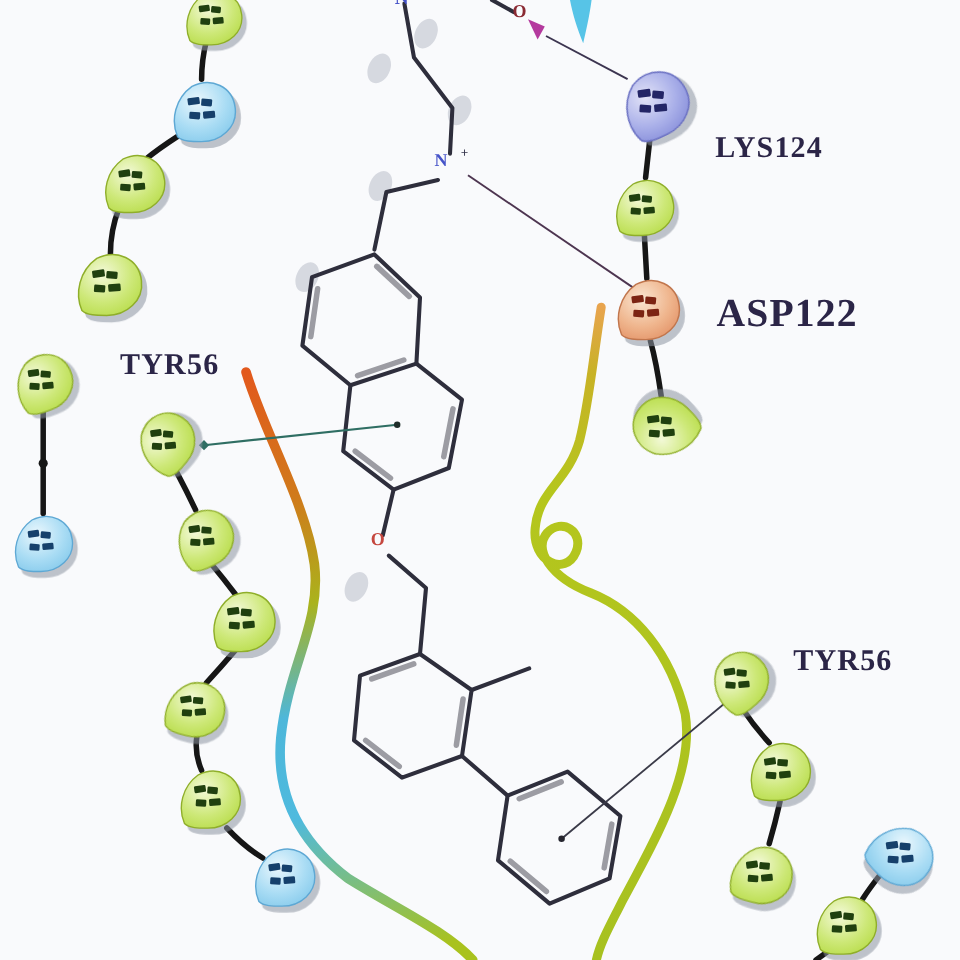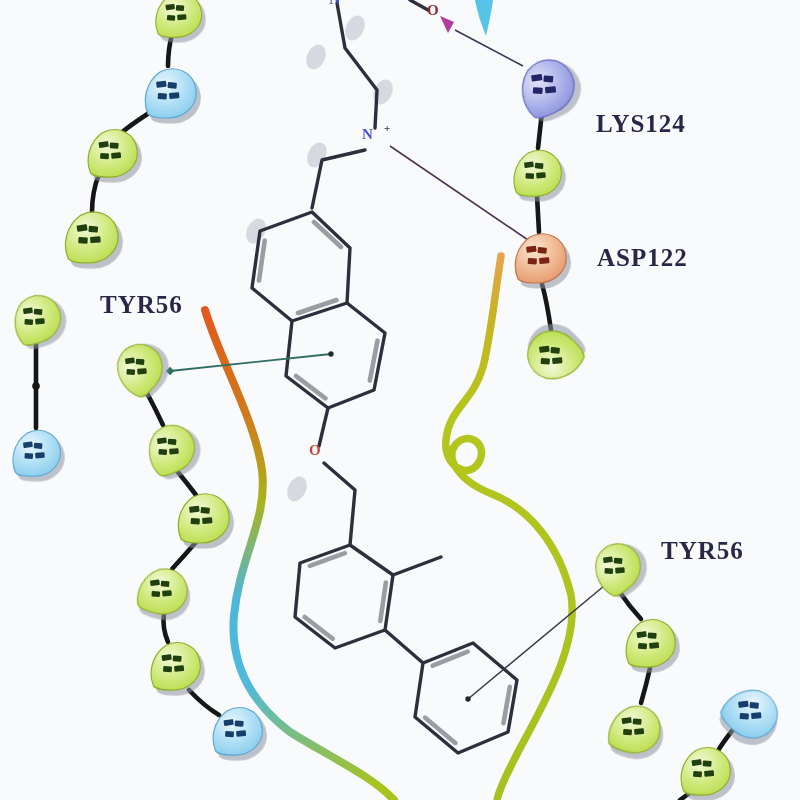--- a/index.html
+++ b/index.html
@@ -304,21 +304,21 @@
           <rect x="-13.533333333333333" y="-9.666666666666666" width="9.666666666666666" height="5.8" rx="1" fill="#20400f" transform="rotate(-8 -13.533333333333333 -9.666666666666666)"></rect>
           <rect x="-1.9333333333333333" y="-9.666666666666666" width="8.7" height="5.8" rx="1" fill="#20400f" transform="rotate(5 -1.9333333333333333 -9.666666666666666)"></rect>
           <rect x="-11.6" y="0.9666666666666667" width="8.7" height="5.8" rx="1" fill="#20400f" transform="rotate(4 -11.6 0.9666666666666667)"></rect>
           <rect x="-0.9666666666666667" y="0.9666666666666667" width="9.666666666666666" height="5.8" rx="1" fill="#20400f" transform="rotate(-5 -0.9666666666666667 0.9666666666666667)"></rect>
         </g>
       </g>
     </svg>
 
   <div class="res-label" style="left: 100px; top: 291px; font-size: 25px;">TYR56</div>
   <div class="res-label" style="left: 596px; top: 70px; font-size: 25px; margin-top: 40px;">LYS124</div>
-  <div class="res-label" style="left: 597px; top: 244px; font-size: 25px;">ASP122</div>
+  <div class="res-label" style="left: 597px; top: 244px; font-size: 33px;">ASP122</div>
   <div class="res-label" style="left: 661px; top: 537px; font-size: 25px;">TYR56</div>
 
   <div class="atom" style="left: 329px; top: -9px; font-size: 16px; color: rgb(69, 83, 200);">N</div>
   <div class="atom" style="left: 427px; top: 3px; font-size: 15px; color: rgb(138, 42, 51);">O</div>
   <div class="atom" style="left: 362px; top: 127px; font-size: 15px; color: rgb(69, 83, 200);">N</div>
   <div class="atom" style="left: 384px; top: 123px; font-size: 11px; color: rgb(51, 51, 74);">+</div>
   <div class="atom" style="left: 309px; top: 443px; font-size: 15px; color: rgb(197, 71, 63);">O</div>
 </div>
 
 </body></html>

